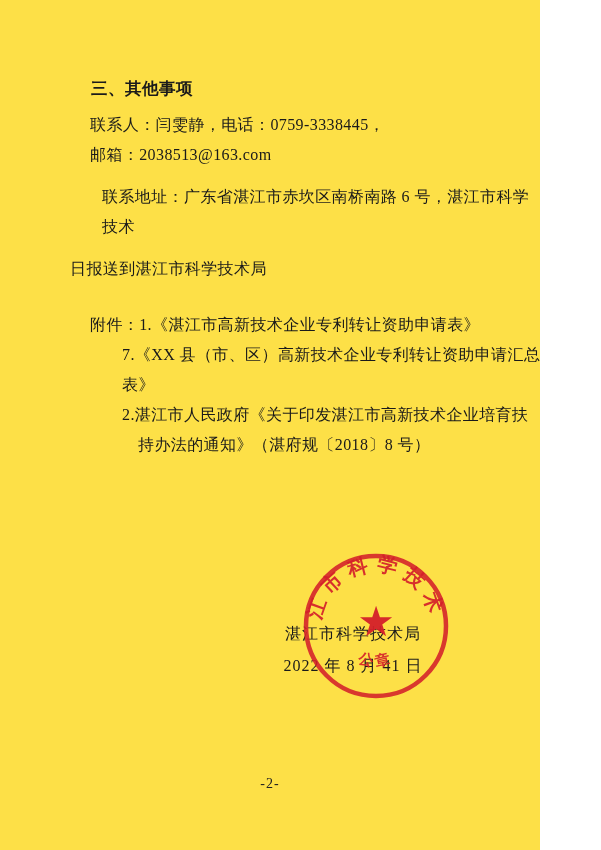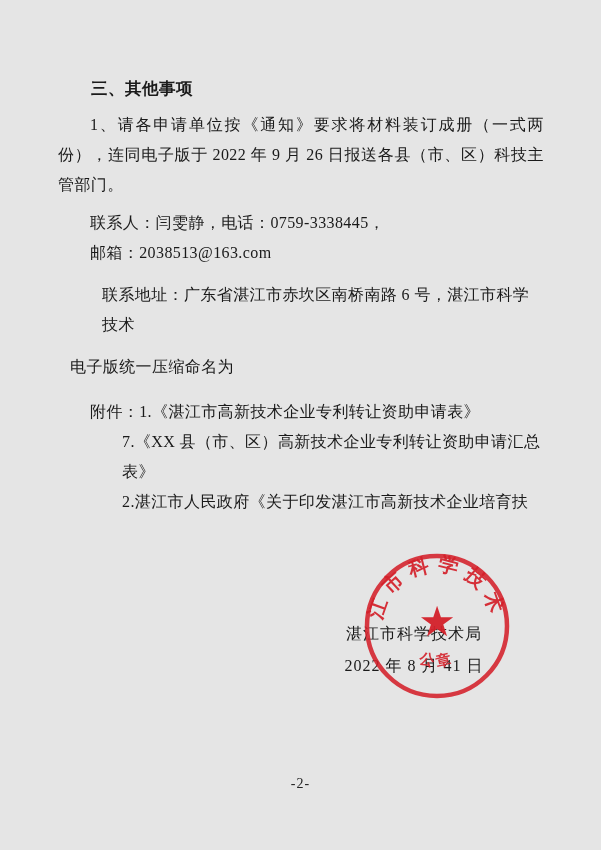--- a/index.html
+++ b/index.html
@@ -10,23 +10,23 @@
   body {
     width: 601px;
     height: 850px;
     font-family: "Liberation Serif", "DejaVu Serif", serif;
     color: #1a1a1a;
     position: relative;
     overflow: hidden;
   }
   .page {
     position: relative;
-    width: 601px;
+    width: 540px;
     height: 850px;
-    background: #e5e5e5;
+    background: #fde047;
   }
   .content {
     position: absolute;
     left: 58px;
     top: 78px;
     width: 486px;
   }
   .section-title {
     font-weight: bold;
     font-size: 16.5px;
@@ -58,21 +58,21 @@
     line-height: 30px;
     letter-spacing: 0.4px;
     margin: 12px;
     padding-left: 2em;
     text-indent: 0;
   }
   .addr-line.cont {
     padding-left: 0;
   }
   .attach-block {
-    margin-top: 15px;
+    margin-top: 26px;
   }
   .attach-line {
     font-size: 16px;
     line-height: 30px;
     letter-spacing: 0.4px;
     margin: 0;
     padding-left: 2em;
   }
   .attach-line.indent2 {
     padding-left: 4em;
@@ -115,33 +115,33 @@
 </style>
 </head>
 <body>
 
 <div class="page">
 
   <div class="content">
 
     <h2 class="section-title">三、其他事项</h2>
 
-    <p class="para">1、请各申请单位按《通知》要求将材料装订成册（一式两份），连同电子版于 2022 年 9 月 26 日报送各县（市、区）科技主管部门。</p>
 
     <div class="contact-block">
       <p class="contact-line">联系人：闫雯静，电话：0759-3338445，</p>
       <p class="contact-line">邮箱：2038513@163.com</p>
       <p class="addr-line">联系地址：广东省湛江市赤坎区南桥南路 6 号，湛江市科学技术</p>
-      <p class="addr-line cont">电子版统一压缩命名为</p>
+      <p class="addr-line cont">日报送到湛江市科学技术局</p>
     </div>
 
     <div class="attach-block">
       <p class="attach-line">附件：1.《湛江市高新技术企业专利转让资助申请表》</p>
       <p class="attach-line indent2">7.《XX 县（市、区）高新技术企业专利转让资助申请汇总表》</p>
       <p class="attach-line indent2">2.湛江市人民政府《关于印发湛江市高新技术企业培育扶</p>
+      <p class="attach-line indent3">持办法的通知》（湛府规〔2018〕8 号）</p>
     </div>
 
   </div>
 
   <div class="signature">
     <div class="sig-line">湛江市科学技术局</div>
     <div class="sig-line">2022 年 8 月 41 日</div>
   </div>
 
   <div class="seal">

